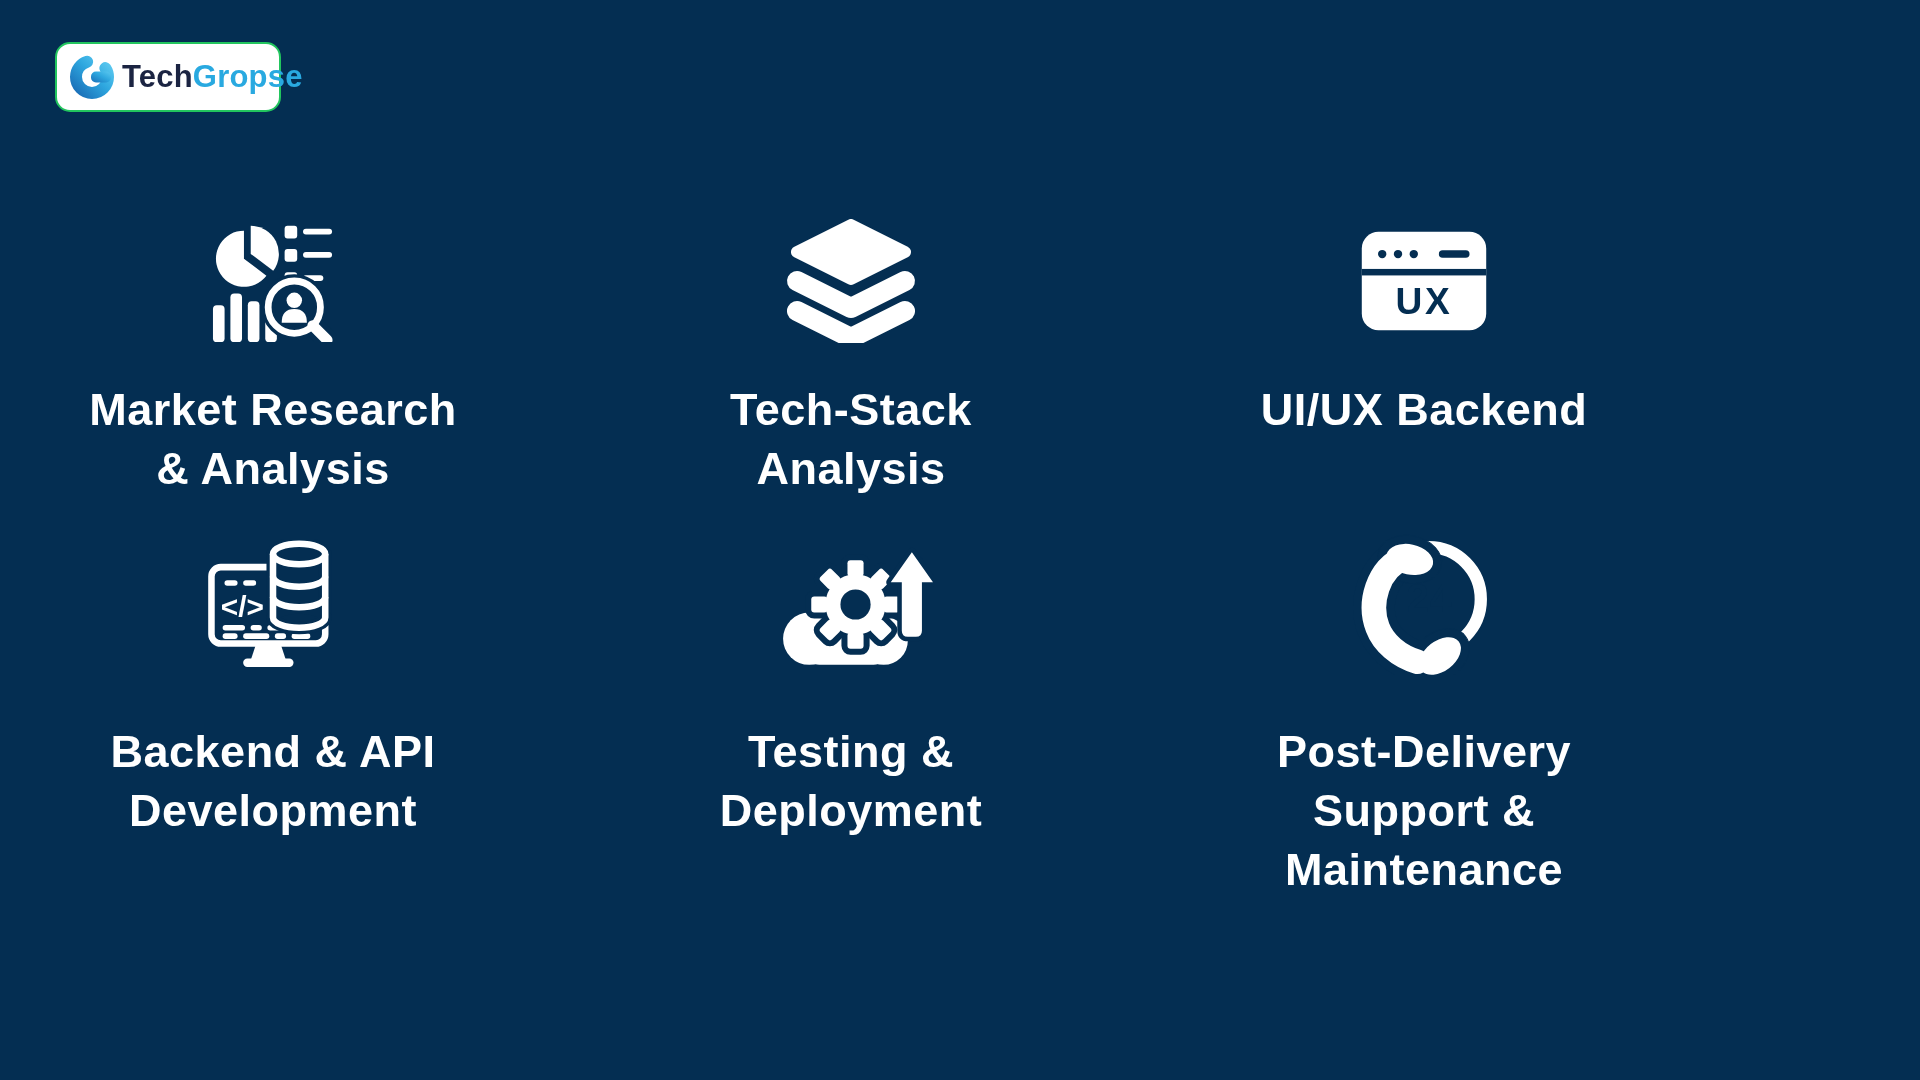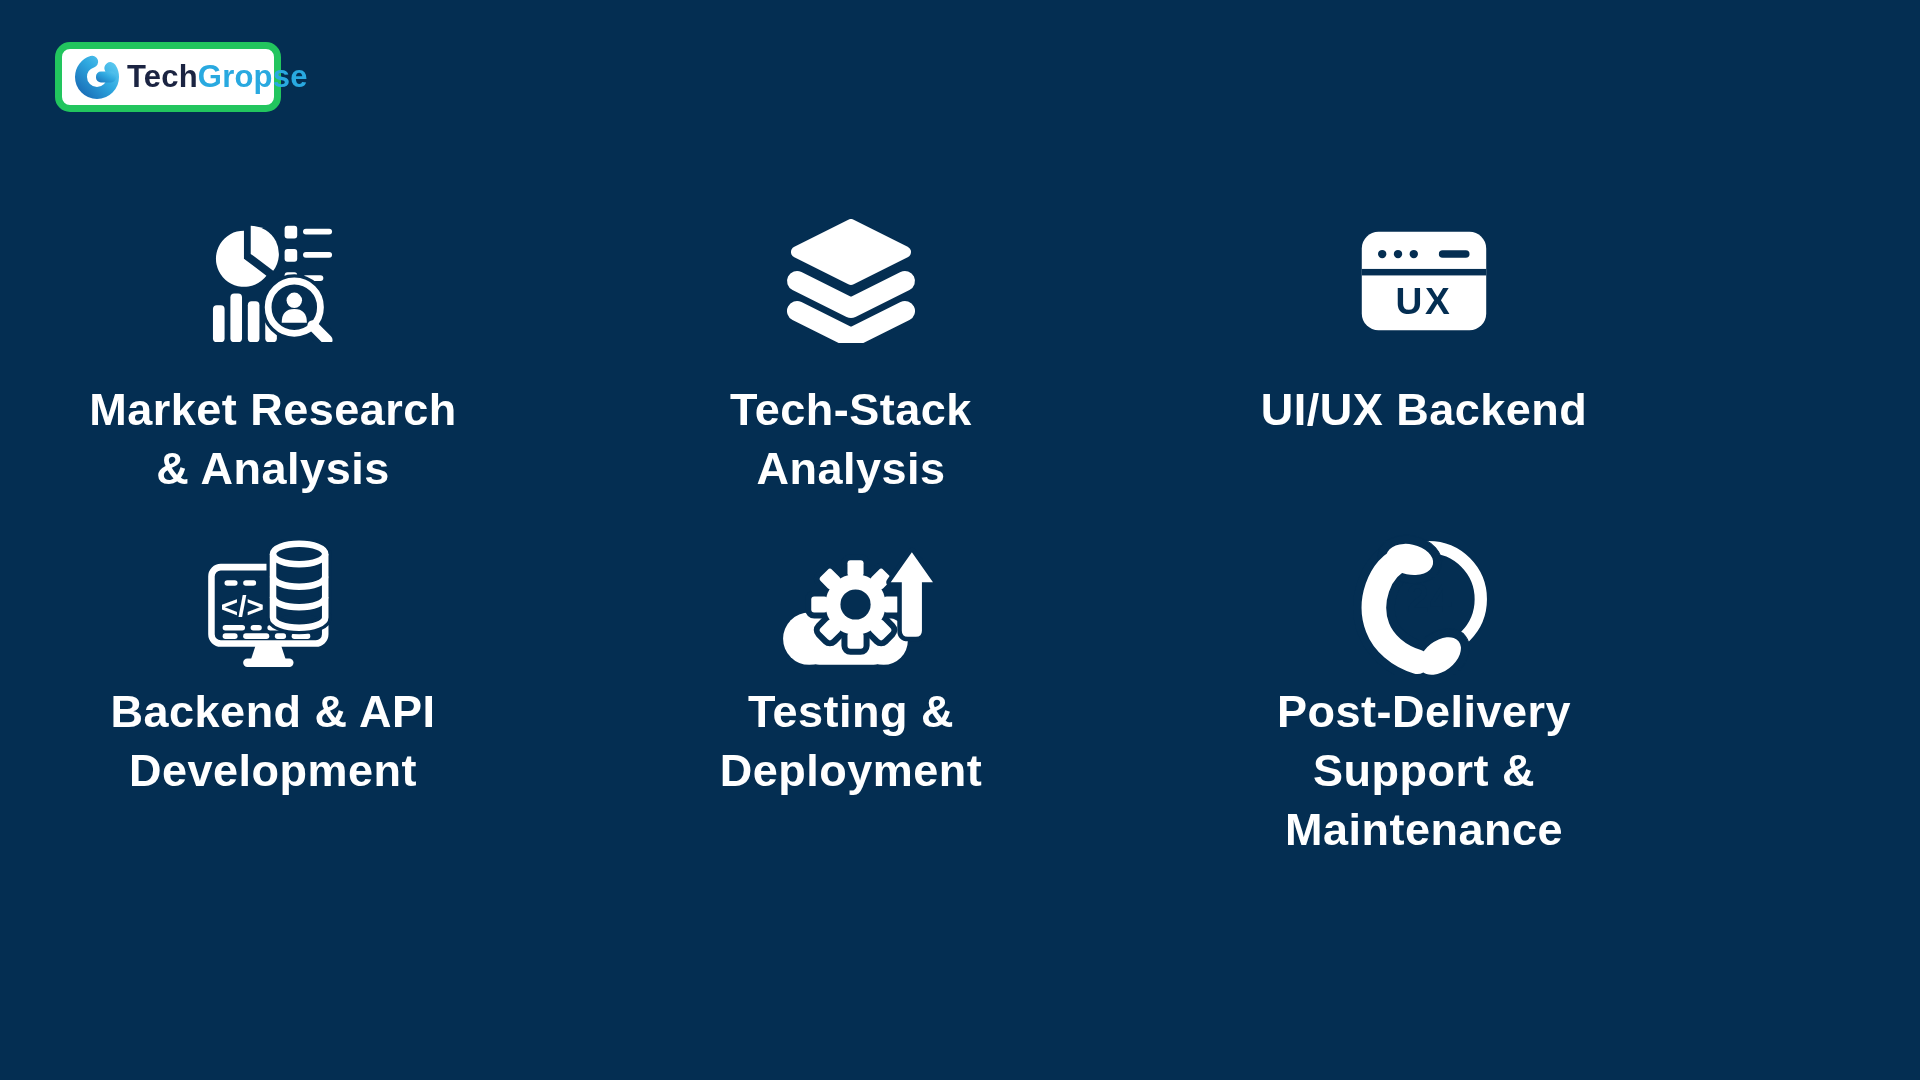--- a/index.html
+++ b/index.html
@@ -9,21 +9,21 @@
     font-family:"Liberation Sans", "DejaVu Sans", sans-serif;
     overflow:hidden; position:relative;
   }
   .stage { position:absolute; inset:0; width:1920px; height:1080px; }
 
   
   .logo-chip {
     position:absolute; left:55px; top:42px;
     width:226px; height:70px;
     background:#FFFFFF;
-    border:7px solid #22c55e;
+    border:2px solid #22c55e;
     border-radius:15px;
     box-sizing:border-box;
     display:flex; align-items:center;
     padding-left:12px; gap:7px;
   }
   .logo-word { font-size:31px; font-weight:700; letter-spacing:0.2px; white-space:nowrap; }
   .logo-word .t1 { color:#1B2442; }
   .logo-word .t2 { color:#29A9E0; }
 
   
@@ -42,21 +42,21 @@
   .label {
     color:#FFFFFF;
     font-weight:700;
     font-size:45px;
     line-height:59px;
     text-align:center;
     white-space:pre-line;
     letter-spacing:0.5px;
   }
   .r1 .label { margin-top:33px; }
-  .r2 .label { }
+  .r2 .label { margin-top:40px; }
 
   svg { display:block; }
 </style>
 </head>
 <body>
 
 <div class="stage">
 
   <div class="logo-chip">
     <span>

